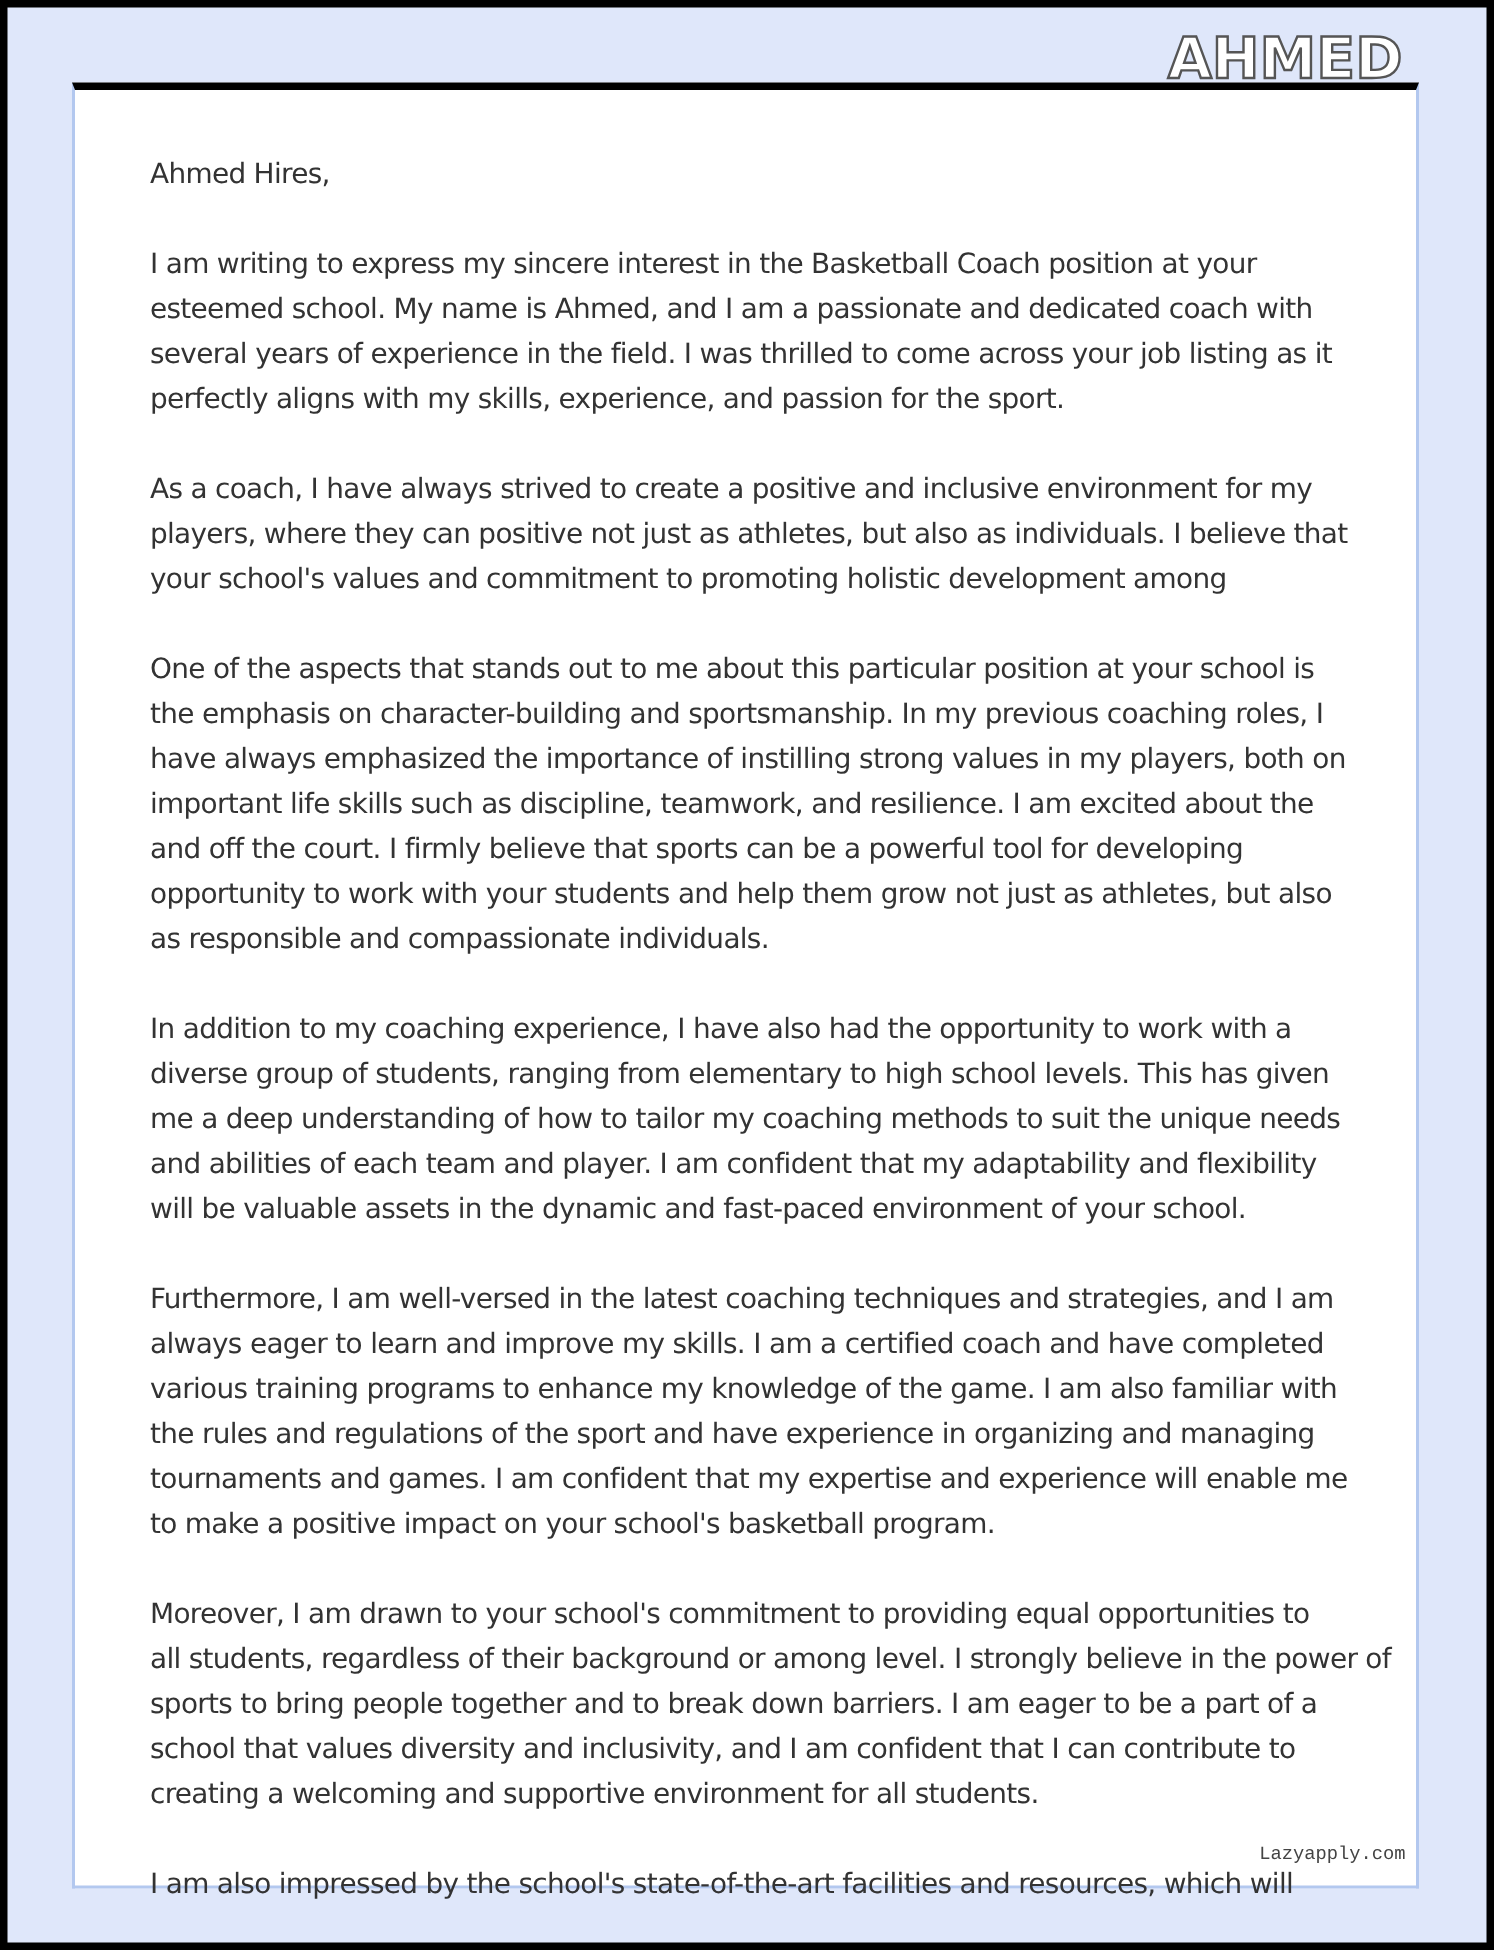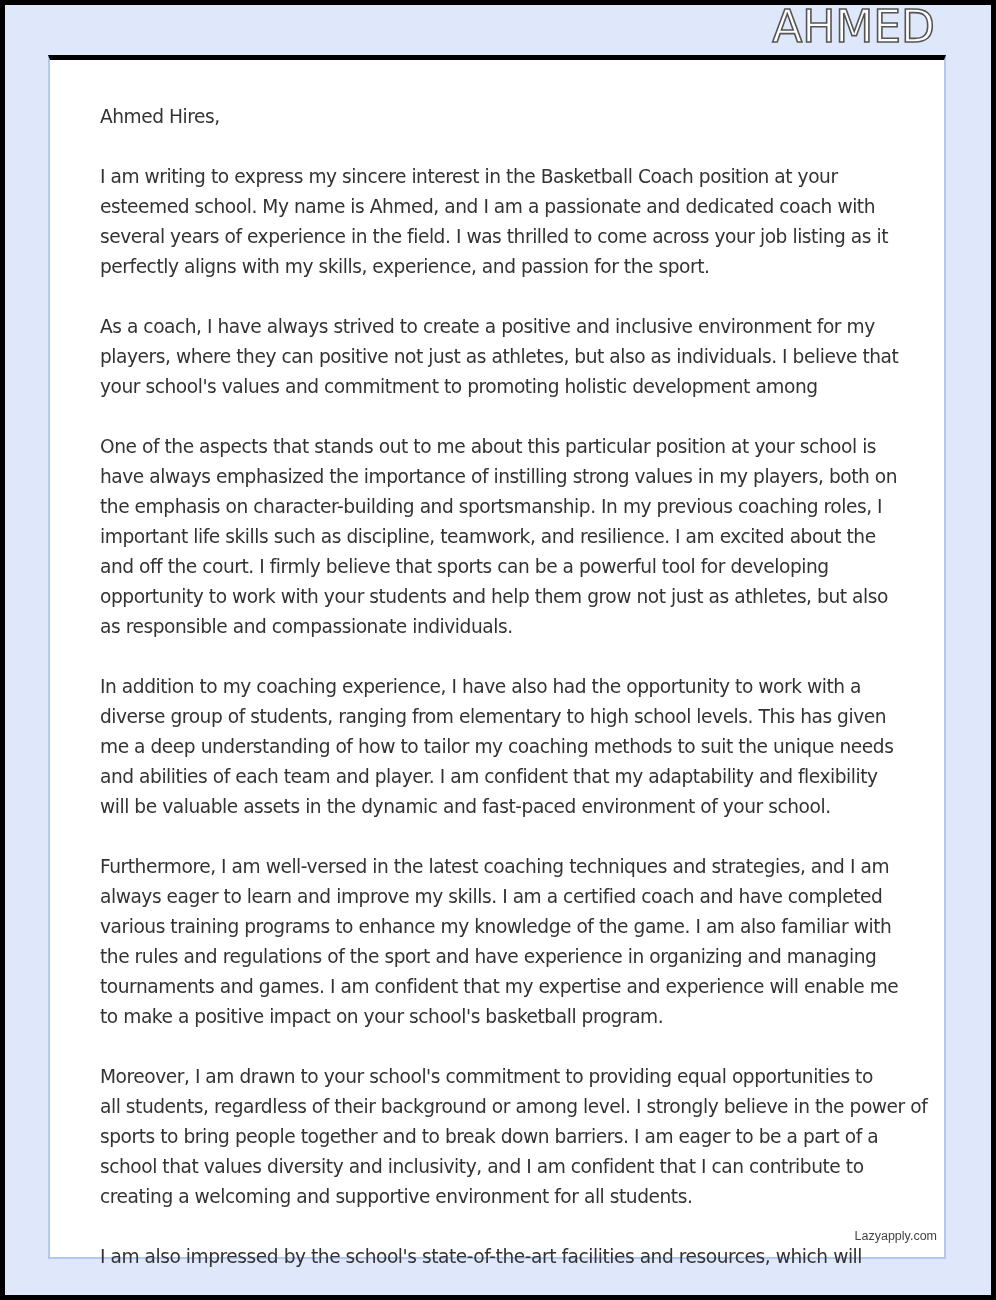--- a/index.html
+++ b/index.html
@@ -6,47 +6,47 @@
   body {
     width:996px; height:1300px; overflow:hidden; position:relative;
     background:#000;
     font-family:"DejaVu Sans", sans-serif;
   }
   .frame {
     position:absolute; left:5px; top:5px; width:986px; height:1290px;
     background:#dfe7fa; overflow:hidden;
   }
   .name {
-    position:absolute; right:56px; top:2px;
+    position:absolute; right:56px; top:14px;
     font-family:"DejaVu Sans", sans-serif;
-    font-size:44px; letter-spacing:0px; line-height:40px;
+    font-size:38px; letter-spacing:0px; line-height:40px;
     color:#ffffff;
     -webkit-text-stroke:1.6px #555;
-    font-weight:normal;
+    font-weight:bold;
   }
   .paper {
     position:absolute; left:43px; top:50px; width:898px; height:1204px;
     background:#ffffff;
     border-top:5px solid #000;
     border-left:2px solid #b3c8ef;
     border-right:2px solid #b3c8ef;
     border-bottom:2px solid #b3c8ef;
     box-sizing:border-box;
   }
   .letter {
     position:absolute; left:95px; top:97px; width:820px;
     font-size:18.6px; line-height:30px; color:#333;
     font-family:"DejaVu Sans", sans-serif;
     letter-spacing:-0.45px;
   }
   .line { display:block; white-space:nowrap; height:30px; }
   .gap { height:30px; }
   .footer-brand {
     position:absolute; right:54px; top:1224px;
-    font-size:12.5px; color:#444; font-family:Liberation Sans, sans-serif;
+    font-size:12.5px; color:#444; font-family:Liberation Mono, monospace;
   }
 </style>
 </head>
 <body>
 
 <div class="frame">
   <div class="name">AHMED</div>
 
   <div class="paper"></div>
 
@@ -64,22 +64,22 @@
 
     <div>
       <span class="line">As a coach, I have always strived to create a positive and inclusive environment for my</span>
       <span class="line">players, where they can positive not just as athletes, but also as individuals. I believe that</span>
       <span class="line">your school's values and commitment to promoting holistic development among</span>
     </div>
     <div class="gap"></div>
 
     <div>
       <span class="line">One of the aspects that stands out to me about this particular position at your school is</span>
+      <span class="line">the emphasis on character-building and sportsmanship. In my previous coaching roles, I</span>
       <span class="line">have always emphasized the importance of instilling strong values in my players, both on</span>
-      <span class="line">the emphasis on character-building and sportsmanship. In my previous coaching roles, I</span>
       <span class="line">important life skills such as discipline, teamwork, and resilience. I am excited about the</span>
       <span class="line">and off the court. I firmly believe that sports can be a powerful tool for developing</span>
       <span class="line">opportunity to work with your students and help them grow not just as athletes, but also</span>
       <span class="line">as responsible and compassionate individuals.</span>
     </div>
     <div class="gap"></div>
 
     <div>
       <span class="line">In addition to my coaching experience, I have also had the opportunity to work with a</span>
       <span class="line">diverse group of students, ranging from elementary to high school levels. This has given</span>

